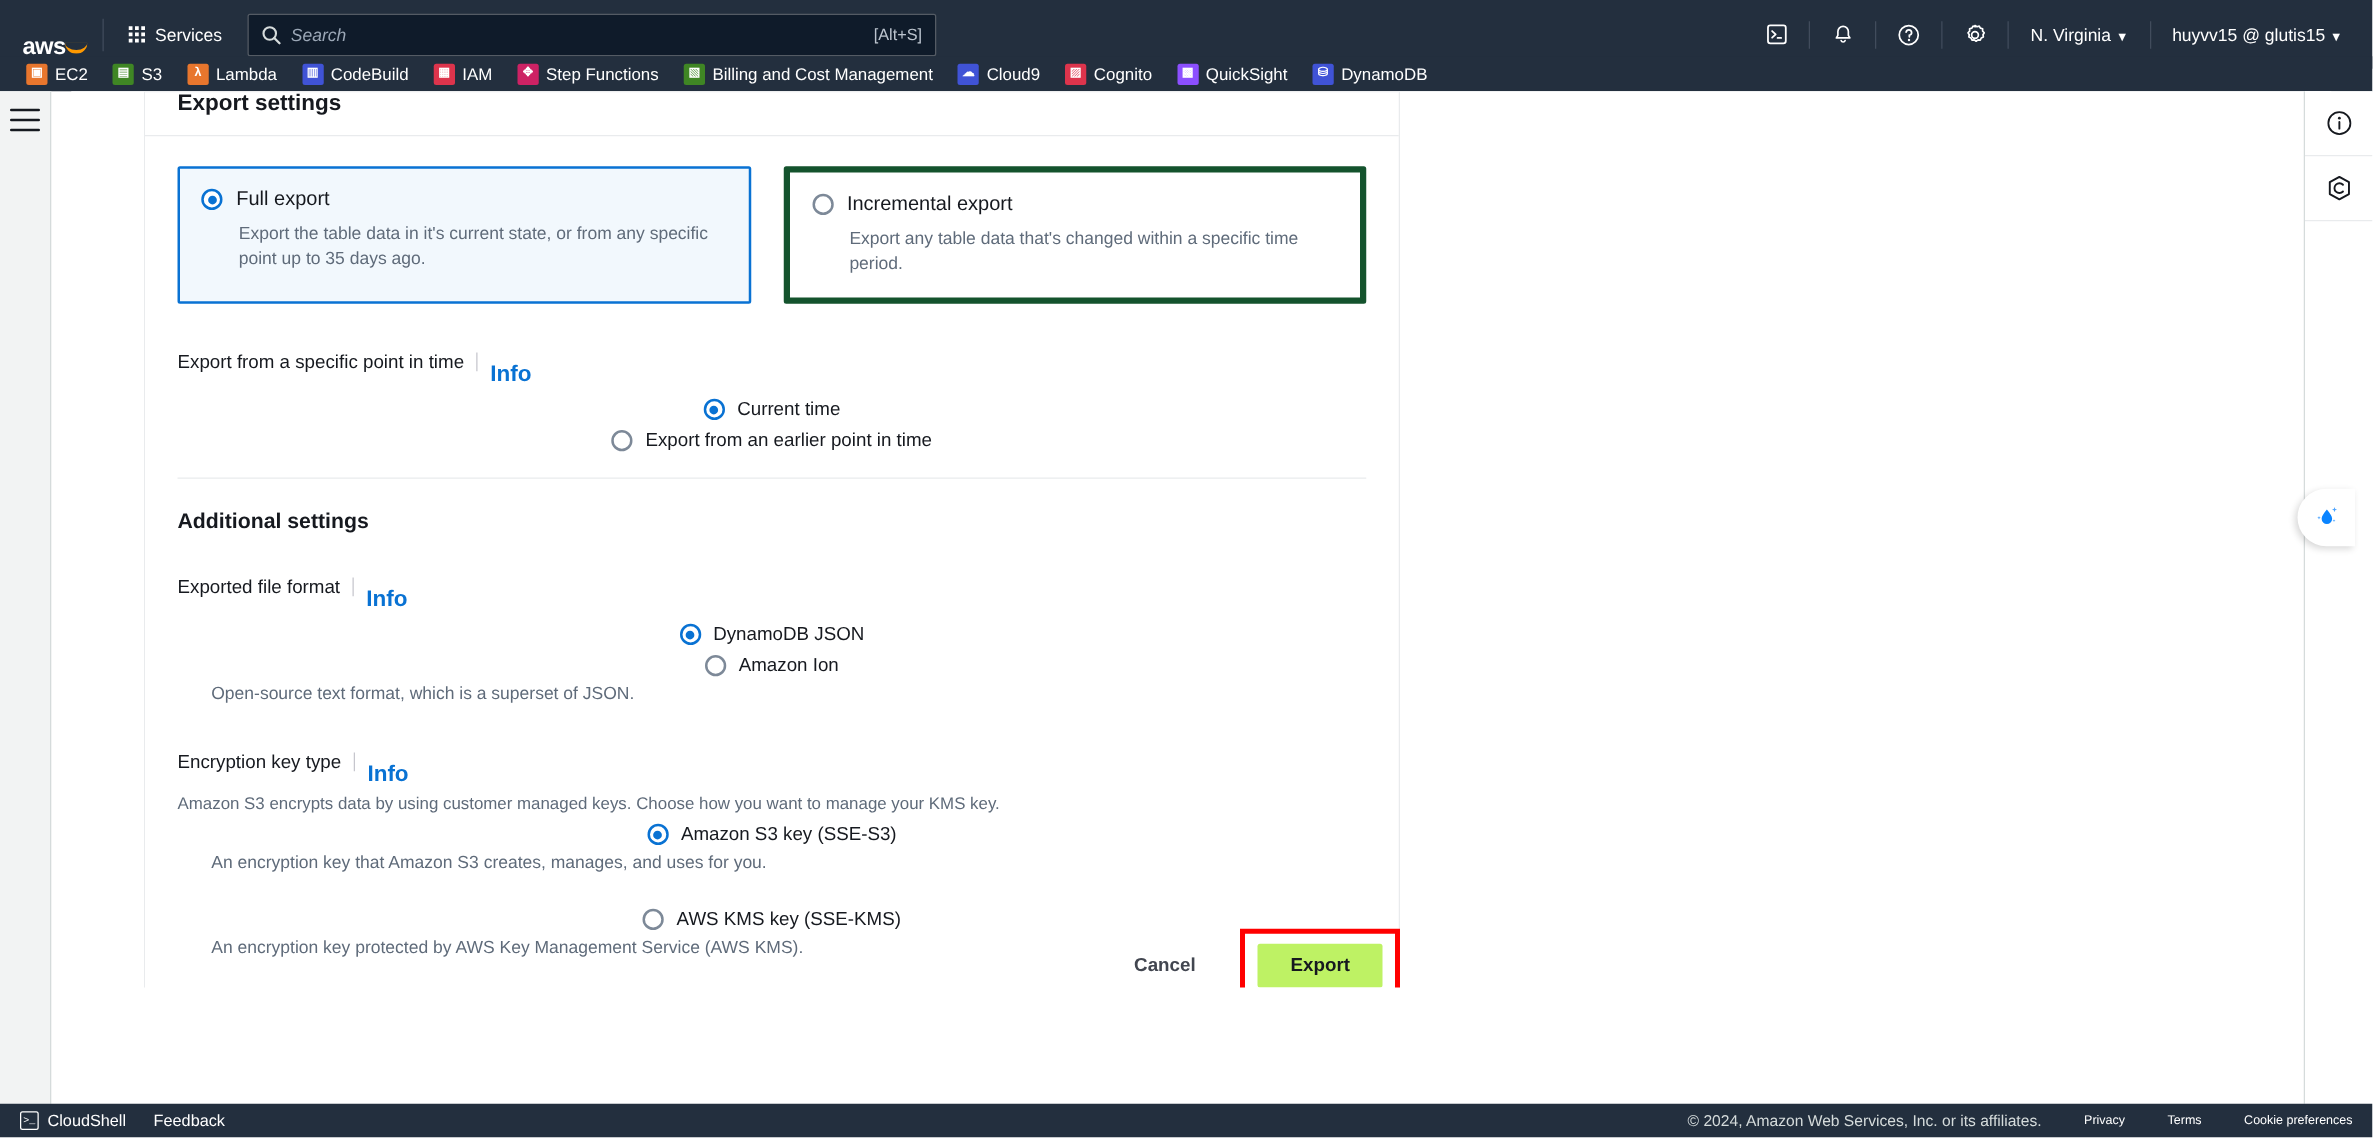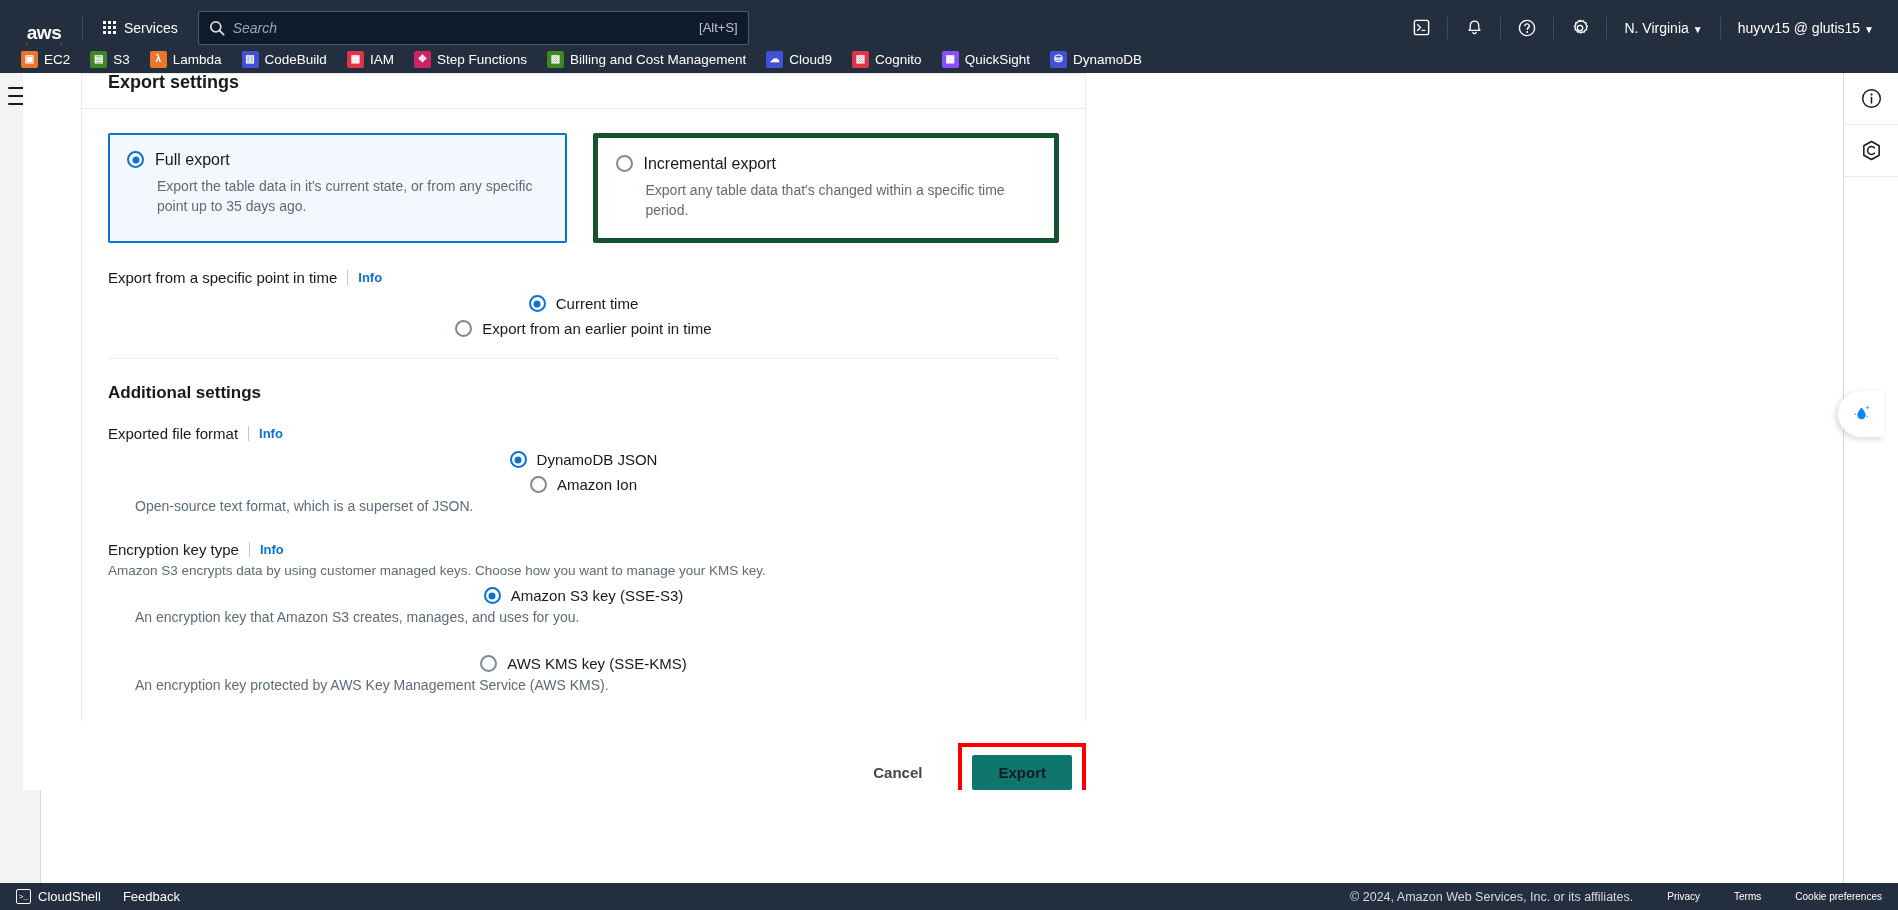--- a/index.html
+++ b/index.html
@@ -14,21 +14,21 @@
   .page { position: relative; width: 1898px; height: 910px; }
 
   
   .topnav {
     position: absolute; top: 0; left: 0; width: 1898px; height: 55px;
     background: #232f3e;
     display: flex; align-items: center;
   }
   .aws-logo {
     margin-left: 18px; width: 52px; height: 34px;
-    display: flex; flex-direction: column; align-items: center; justify-content: center;
+    display: flex; flex-direction: row; align-items: center; justify-content: center;
     cursor: pointer;
     margin-top: 20px;
   }
   .aws-logo .wordmark {
     color: #ffffff; font-size: 19px; font-weight: 700; letter-spacing: -0.5px;
     line-height: 17px;
   }
   .aws-logo .smile {
     width: 36px; height: 9px; margin-top: 1px;
     border-bottom: 3px solid #ff9900;
@@ -93,21 +93,21 @@
     background: #f2f3f3; border-right: 1px solid #d5dbdb;
   }
   .hamburger {
     margin: 14px auto 0; width: 24px; height: 18px; cursor: pointer;
     display: flex; flex-direction: column; justify-content: space-between;
   }
   .hamburger span { display: block; height: 2px; background: #16191f; border-radius: 1px; }
 
   
   .content {
-    position: absolute; top: 73px; left: 23px; width: 1808px; height: 717px;
+    position: absolute; top: 73px; left: 57px; width: 1808px; height: 717px;
     background: #ffffff; overflow: hidden;
   }
   .form-card {
     position: absolute; left: 58px; top: 0px; width: 1005px;
     background: #ffffff; border: 1px solid #e9ebed; border-bottom: none;
     border-radius: 0 0 2px 2px;
   }
   .card-header {
     padding: 2px 26px 14px; border-bottom: 1px solid #e9ebed;
   }
@@ -142,21 +142,21 @@
     content: ""; position: absolute; left: 50%; top: 50%;
     transform: translate(-50%, -50%);
     width: 7px; height: 7px; border-radius: 50%; background: #0972d3;
   }
 
   .field-label-row {
     display: flex; align-items: center; gap: 10px; margin-bottom: 8px;
   }
   .field-label { font-size: 15px; color: #16191f; }
   .lbl-sep { width: 1px; height: 15px; background: #c6c6cd; }
-  .info-link { color: #0972d3; font-size: 13px; font-weight: 700; cursor: pointer; }
+  .info-link { color: #0972d3; font-size: 18px; font-weight: 700; cursor: pointer; margin-top: 20px; }
 
   .radio-row { display: flex; align-items: flex-start; gap: 10px; margin-top: 6px; cursor: pointer; justify-content: center; }
   .radio-row .rlabel { font-size: 15px; color: #16191f; line-height: 19px; }
   .radio-sub { margin-left: 27px; margin-top: 3px; font-size: 14px; color: #5f6b7a; line-height: 18px; }
 
   .section-title { font-size: 17px; font-weight: 700; color: #16191f; margin-bottom: 22px; }
   .helper-text { font-size: 13.5px; color: #5f6b7a; line-height: 18px; margin-bottom: 6px; }
   .group { margin-bottom: 26px; }
   .group:last-child { margin-bottom: 0; }
 
@@ -168,21 +168,21 @@
   .btn-link {
     background: transparent; border: none; color: #424650; font-size: 15px;
     font-weight: 700; cursor: pointer; padding: 8px 20px;
     font-family: "Liberation Sans", sans-serif;
   }
   .export-highlight {
     border: 4px solid #ff0000; padding: 8px 10px; background: #ffffff;
     display: inline-flex; align-items: center; justify-content: center;
   }
   .btn-primary {
-    background: #0f766e; border: none; border-radius: 2px;
+    background: #bef264; border: none; border-radius: 2px;
     color: #16191f; font-size: 15px; font-weight: 700;
     padding: 9px 26px; cursor: pointer;
     font-family: "Liberation Sans", sans-serif;
   }
 
   
   .rightpanel {
     position: absolute; top: 73px; right: 0; width: 55px; height: 810px;
     background: #ffffff; border-left: 1px solid #d5dbdb;
   }

